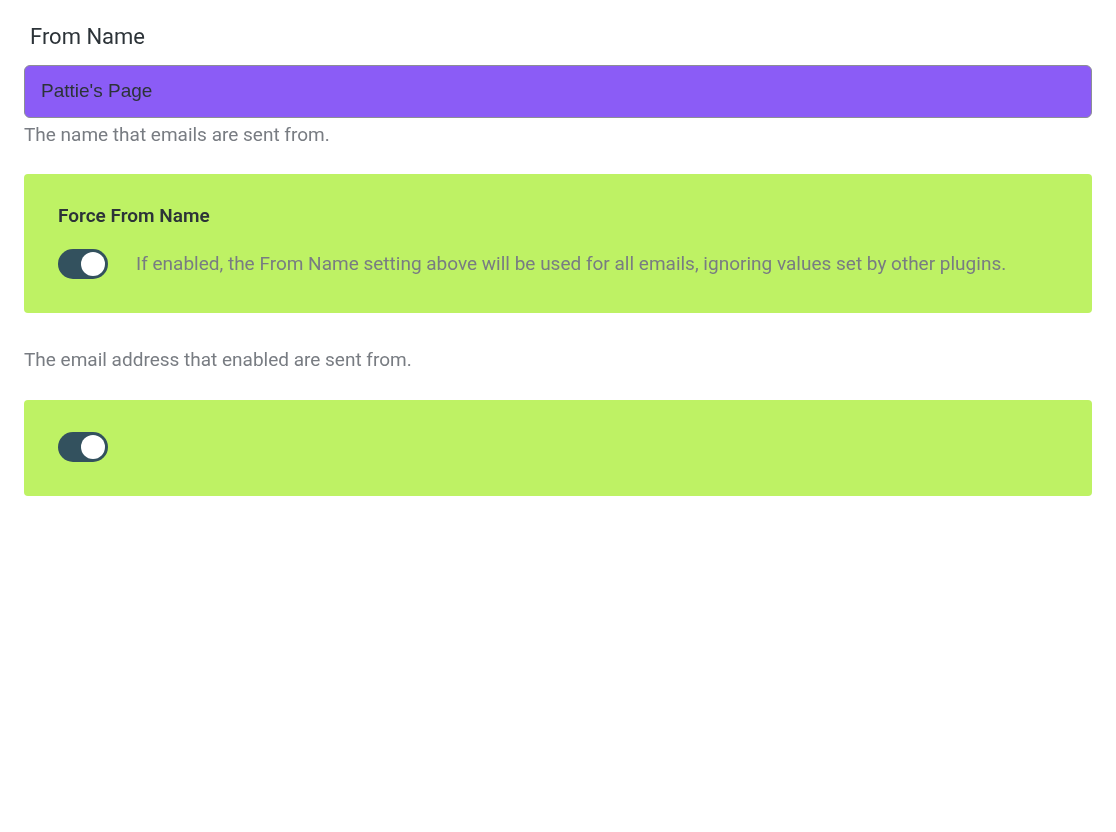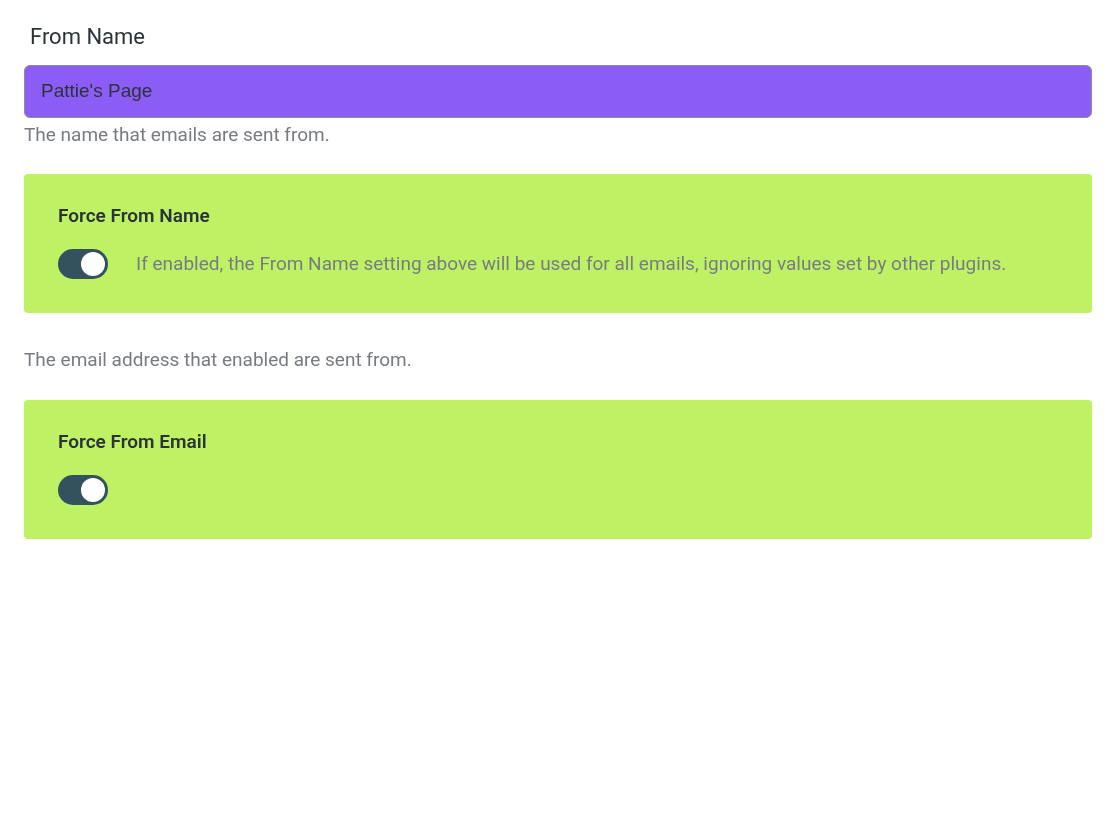--- a/index.html
+++ b/index.html
@@ -99,20 +99,19 @@
       </div>
       <div class="toggle-desc">If enabled, the From Name setting above will be used for all emails, ignoring values set by other plugins.</div>
     </div>
   </div>
 </div>
 
 <div class="section">
   <div class="description">The email address that enabled are sent from.</div>
 
   <div class="sub-panel">
-    <div class="sub-label">Force From Email</div>
     <div class="toggle-row">
       <div class="toggle">
         <div class="toggle-knob"></div>
       </div>
     </div>
   </div>
 </div>
 
 </body></html>

